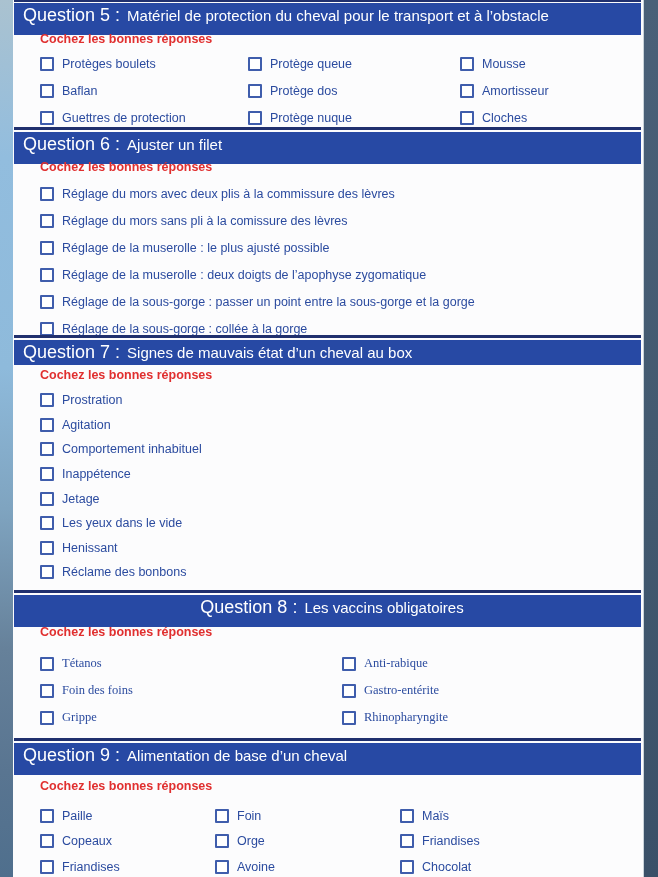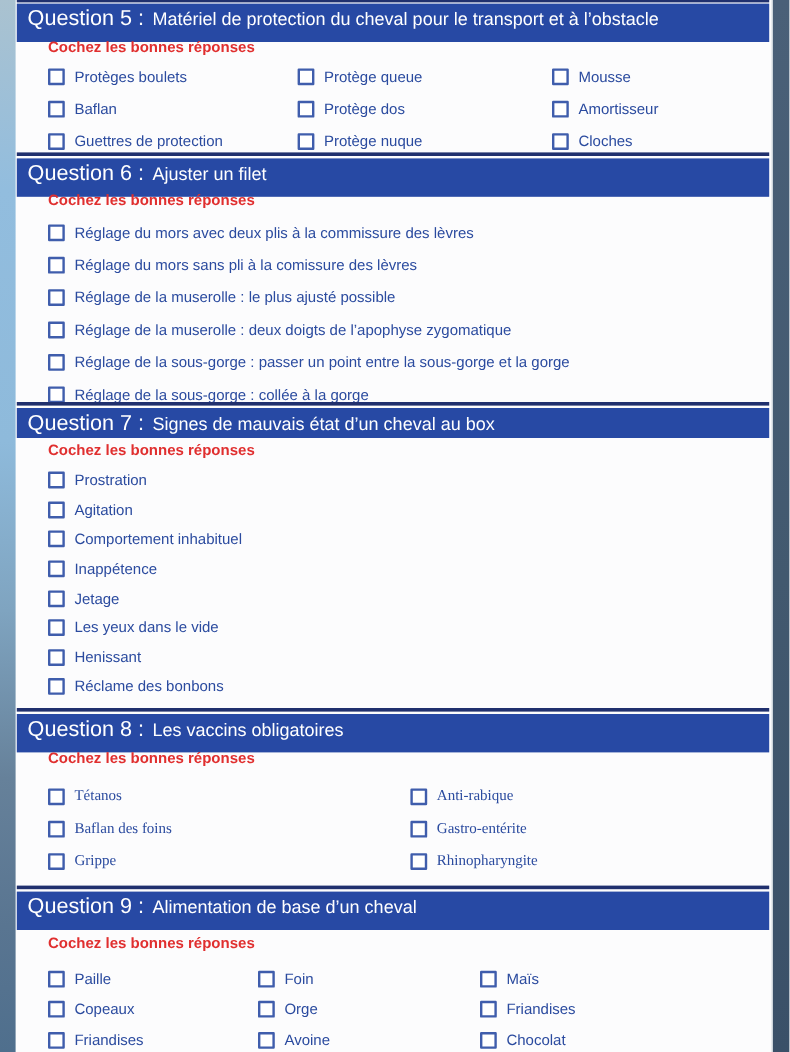--- a/index.html
+++ b/index.html
@@ -31,21 +31,21 @@
   .opt{display:flex;align-items:center;cursor:pointer;}
   .cb{width:10px;height:10px;border:2px solid var(--checkbox_border);border-radius:1px;background:#fff;margin-right:8px;flex:none;}
   .lbl{color:var(--option_text);font-size:12.5px;white-space:nowrap;}
   
   #q5{top:0;} #q5 .divider{top:0;height:2px;} #q5 .qbar{top:3px;} #q5 .instruction{top:32px;}
   #q5 .opts{top:50px;grid-template-rows:repeat(3,27px);grid-template-columns:208px 212px auto;}
   #q6{top:127px;} #q6 .divider{top:0;} #q6 .qbar{top:5px;height:32px;} #q6 .instruction{top:33px;}
   #q6 .opts{top:53px;grid-template-rows:repeat(6,27px);grid-template-columns:auto;}
   #q7{top:335px;} #q7 .divider{top:0;} #q7 .qbar{top:5px;height:25px;} #q7 .instruction{top:33px;}
   #q7 .opts{top:53px;grid-template-rows:repeat(8,24.6px);grid-template-columns:auto;}
-  #q8{top:590px;} #q8 .divider{top:0;} #q8 .qbar{top:5px;} #q8 .instruction{top:35px;}
+  #q8{top:590px;} #q8 .divider{top:0;} #q8 .qbar{top:5px;justify-content:center;} #q8 .instruction{top:35px;}
   #q8 .opts{top:60px;grid-template-rows:repeat(3,27px);grid-template-columns:302px auto;font-family:Liberation Serif, serif;}
   #q9{top:738px;} #q9 .divider{top:0;} #q9 .qbar{top:5px;} #q9 .instruction{top:41px;}
   #q9 .opts{top:65px;grid-template-rows:repeat(3,25.5px);grid-template-columns:175px 185px auto;}
 </style>
 </head>
 <body>
 
 <div class="canvas">
   <div class="page"></div>
   <div class="left-strip"></div>
@@ -183,21 +183,21 @@
       <span class="qtitle">Les vaccins obligatoires</span>
     </header>
     <div class="instruction">Cochez les bonnes réponses</div>
     <div class="opts">
       <label class="opt">
           <span class="cb"></span>
           <span class="lbl">Tétanos</span>
         </label>
       <label class="opt">
           <span class="cb"></span>
-          <span class="lbl">Baflan des foins</span>
+          <span class="lbl">Foin des foins</span>
         </label>
       <label class="opt">
           <span class="cb"></span>
           <span class="lbl">Grippe</span>
         </label>
       <label class="opt">
           <span class="cb"></span>
           <span class="lbl">Anti-rabique</span>
         </label>
       <label class="opt">

